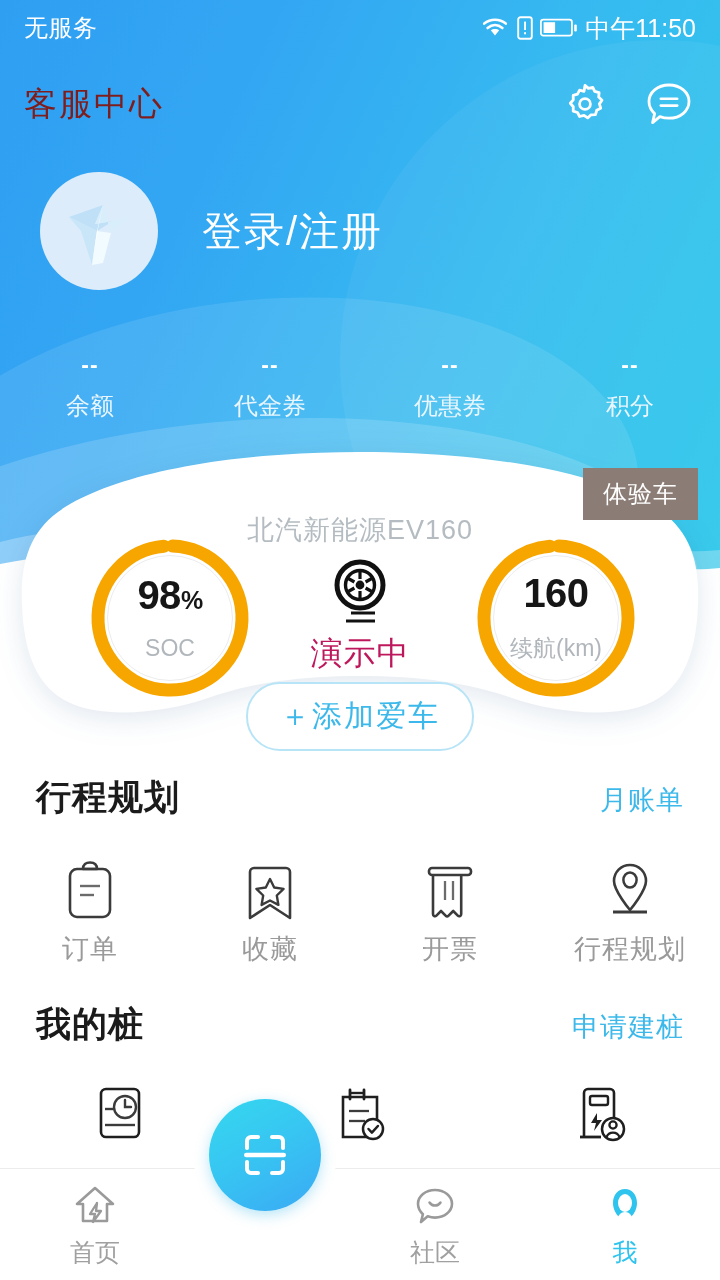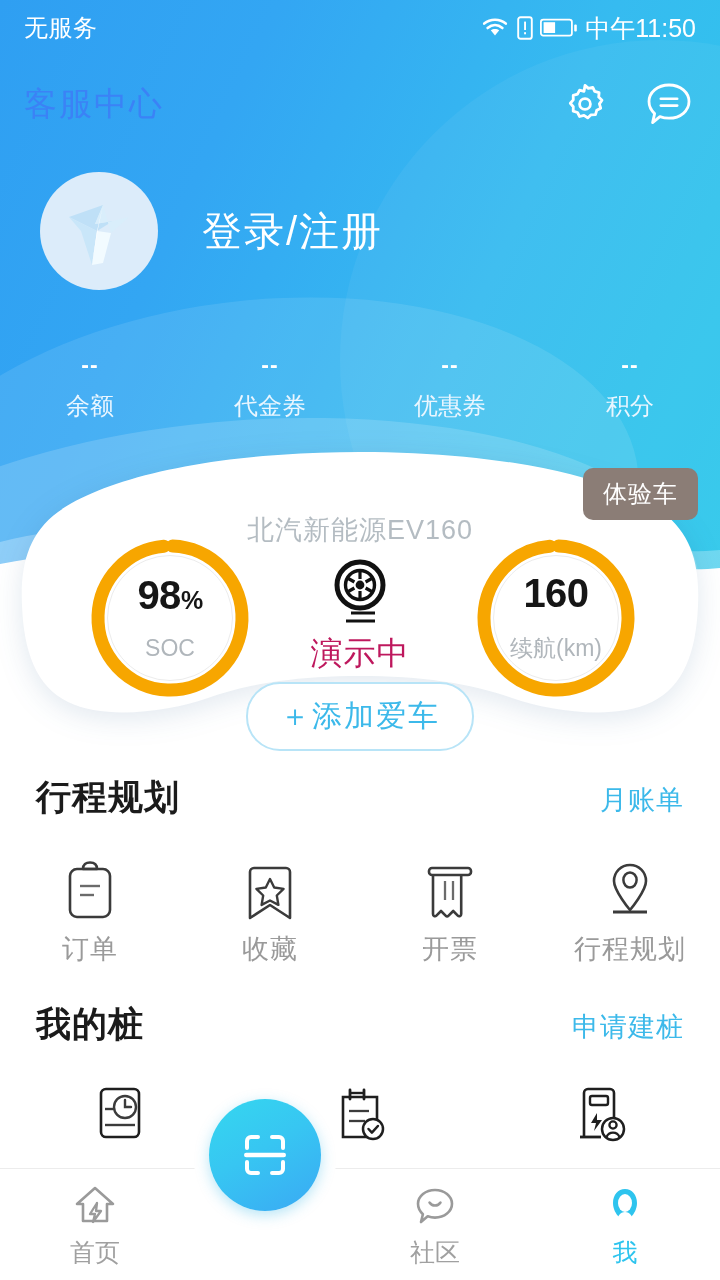--- a/index.html
+++ b/index.html
@@ -45,21 +45,21 @@
   }
   .sb-carrier{ color:#ffffff; font-size:24px; letter-spacing:.5px; }
   .sb-right{ margin-left:auto; display:flex; align-items:center; gap:7px; }
   .sb-time{ color:#fff; font-size:25px; letter-spacing:0; }
 
   
   .titlebar{
     position:absolute; left:0; top:62px; width:720px; height:84px;
     display:flex; align-items:center; padding:0 24px; z-index:6;
   }
-  .title-text{ color:#3b82f6; font-size:33px; letter-spacing:2px; }
+  .title-text{ color:#7f1d1d; font-size:33px; letter-spacing:2px; }
   .title-icons{ margin-left:auto; display:flex; align-items:center; gap:30px; }
   .icon-btn{ width:54px; height:54px; display:flex; align-items:center; justify-content:center; }
 
   
   .profile{ position:absolute; left:40px; top:172px; display:flex; align-items:center; z-index:6; }
   .avatar{
     width:118px; height:118px; border-radius:50%;
     background:#dcecfa; display:flex; align-items:center; justify-content:center;
     overflow:hidden;
   }
@@ -73,21 +73,21 @@
   .stat{ flex:1; display:flex; flex-direction:column; align-items:center; }
   .stat-val{ color:#ffffff; font-size:23px; font-weight:bold; letter-spacing:1px; height:26px; }
   .stat-label{ color:#eaf6ff; font-size:24px; margin-top:12px; }
 
   
   .visor-wrap{ position:absolute; left:0; top:440px; width:720px; height:300px; z-index:7; }
   .visor-shadow{ position:absolute; inset:0; filter:drop-shadow(0 6px 14px rgba(20,80,130,0.13)); }
   .visor-badge{
     position:absolute; right:22px; top:28px; z-index:9;
     background:#8b7d76; color:#ffffff; font-size:24px;
-    padding:10px 20px; border-radius:10px; letter-spacing:1px;
+    padding:10px 20px; border-radius:0; letter-spacing:1px;
   }
   .visor-title{
     position:absolute; left:0; top:72px; width:720px; text-align:center;
     color:#b4bcc2; font-size:27px; letter-spacing:1px; z-index:9;
   }
 
   .ring{
     position:absolute; z-index:9;
     width:164px; height:164px; border-radius:50%;
     display:flex; align-items:center; justify-content:center;

